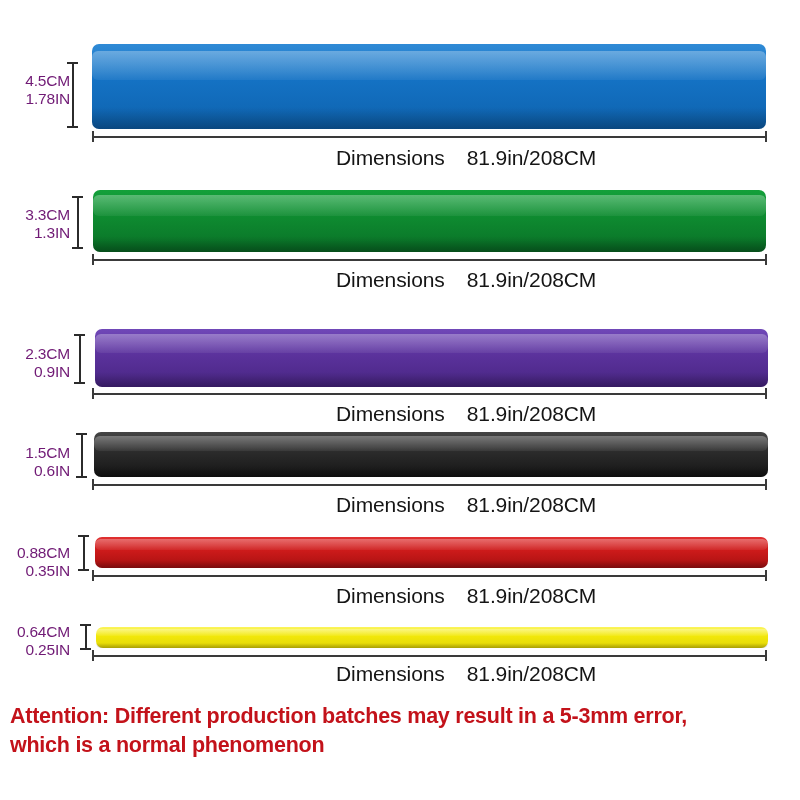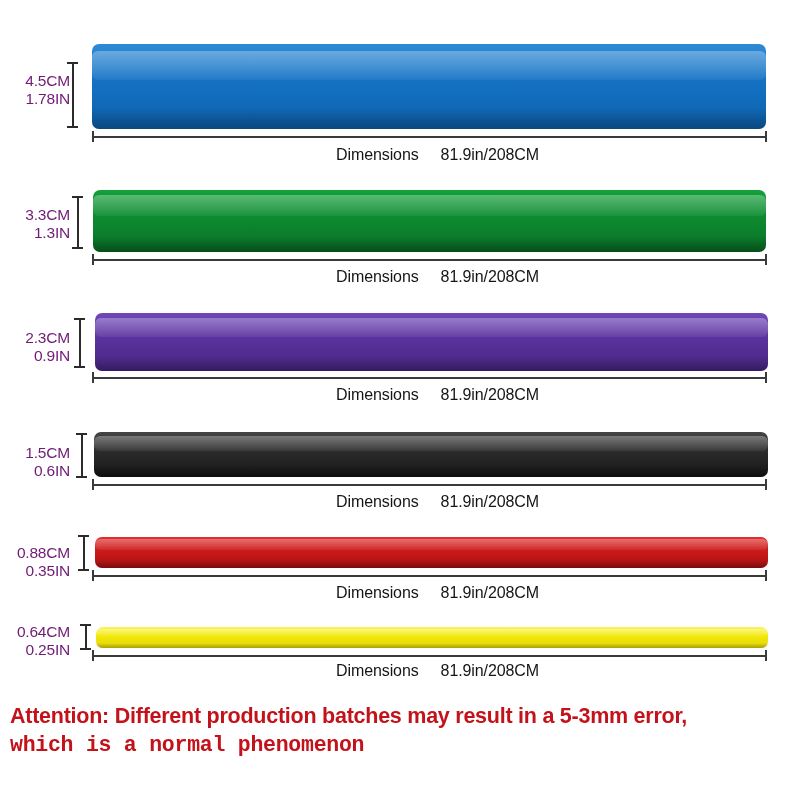--- a/index.html
+++ b/index.html
@@ -116,39 +116,39 @@
     height: 11px;
     background: #3a3a3a;
   }
   .hline .cap.left { left: 0; }
   .hline .cap.right { right: 0; }
 
   
   .dim-caption {
     position: absolute;
     color: #151515;
-    font-size: 16px;
+    font-size: 21px;
     letter-spacing: -0.1px;
     white-space: nowrap;
   }
   .dim-caption .dim-word { margin-right: 22px; }
 
   
   .attention {
     position: absolute;
     left: 10px;
     top: 702px;
     width: 790px;
     color: #c3121a;
     font-size: 21.5px;
     font-weight: bold;
     line-height: 29px;
     letter-spacing: -0.25px;
   }
-  .attention .l2 { display: block; font-family: Liberation Mono, monospace; }
+  .attention .l2 { display: block; }
 </style>
 </head>
 <body>
 
 <div id="page">
 
   <div class="band-group" style="top:0px;height:178px;">
     <div class="height-label" style="left:14px; top:72px; width:56px;">
       <span class="cm">4.5CM</span>
       <span class="in">1.78IN</span>
@@ -191,21 +191,21 @@
     <div class="hline" style="left:92px; top:254px; width:675px;">
       <div class="cap left"></div>
       <div class="stem"></div>
       <div class="cap right"></div>
     </div>
     <div class="dim-caption" style="left:336px; top:268px;">
       <span class="dim-word">Dimensions</span><span>81.9in/208CM</span>
     </div>
   </div>
 
-  <div class="band-group" style="top:0px;height:420px;">
+  <div class="band-group" style="top:16px;height:420px;">
     <div class="height-label" style="left:14px; top:329px; width:56px;">
       <span class="cm">2.3CM</span>
       <span class="in">0.9IN</span>
     </div>
     <div class="vline" style="left:74px; top:318px; height:50px;">
       <div class="cap top"></div>
       <div class="stem"></div>
       <div class="cap bottom"></div>
     </div>
     <div class="band" style="left:95px; top:313px; width:673px; height:58px;">

